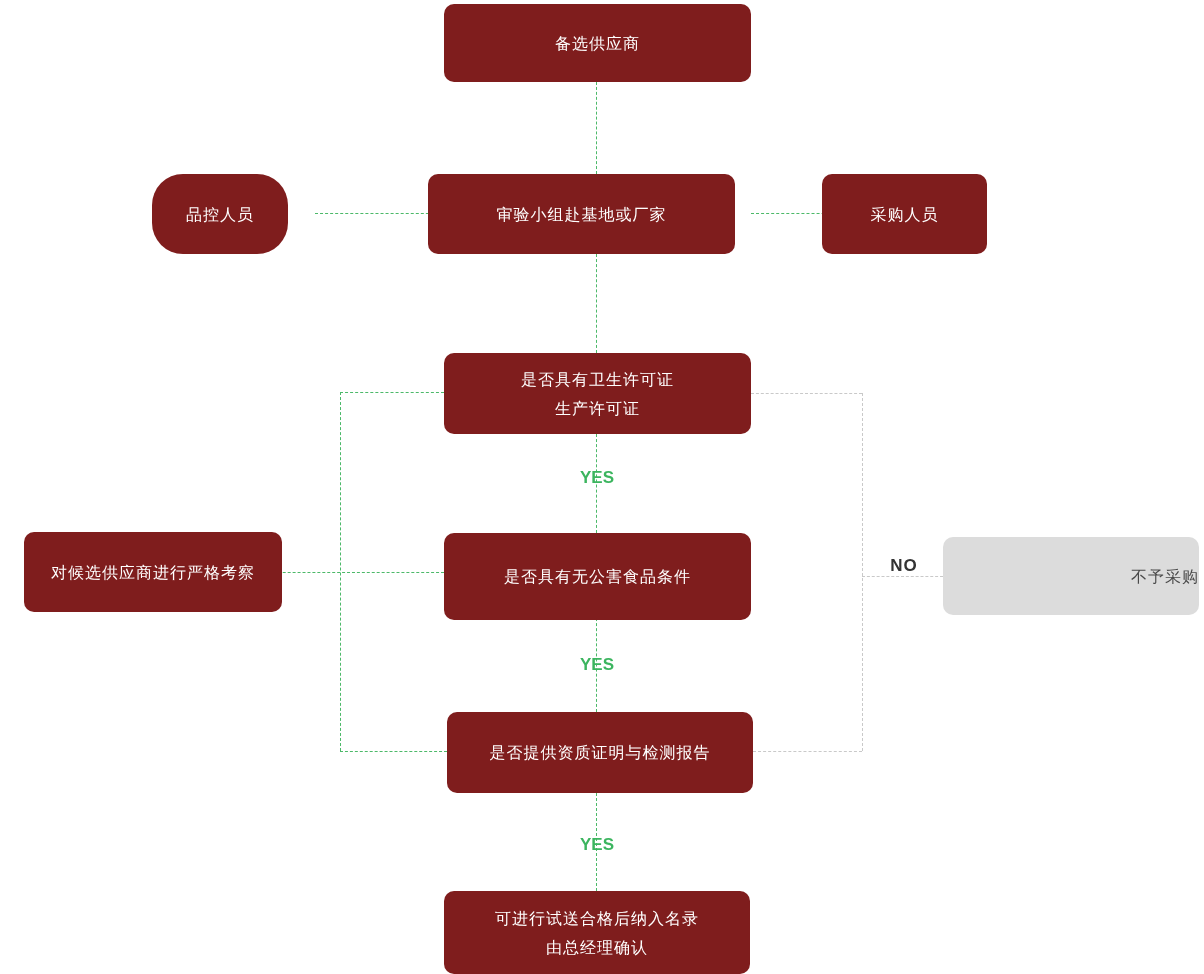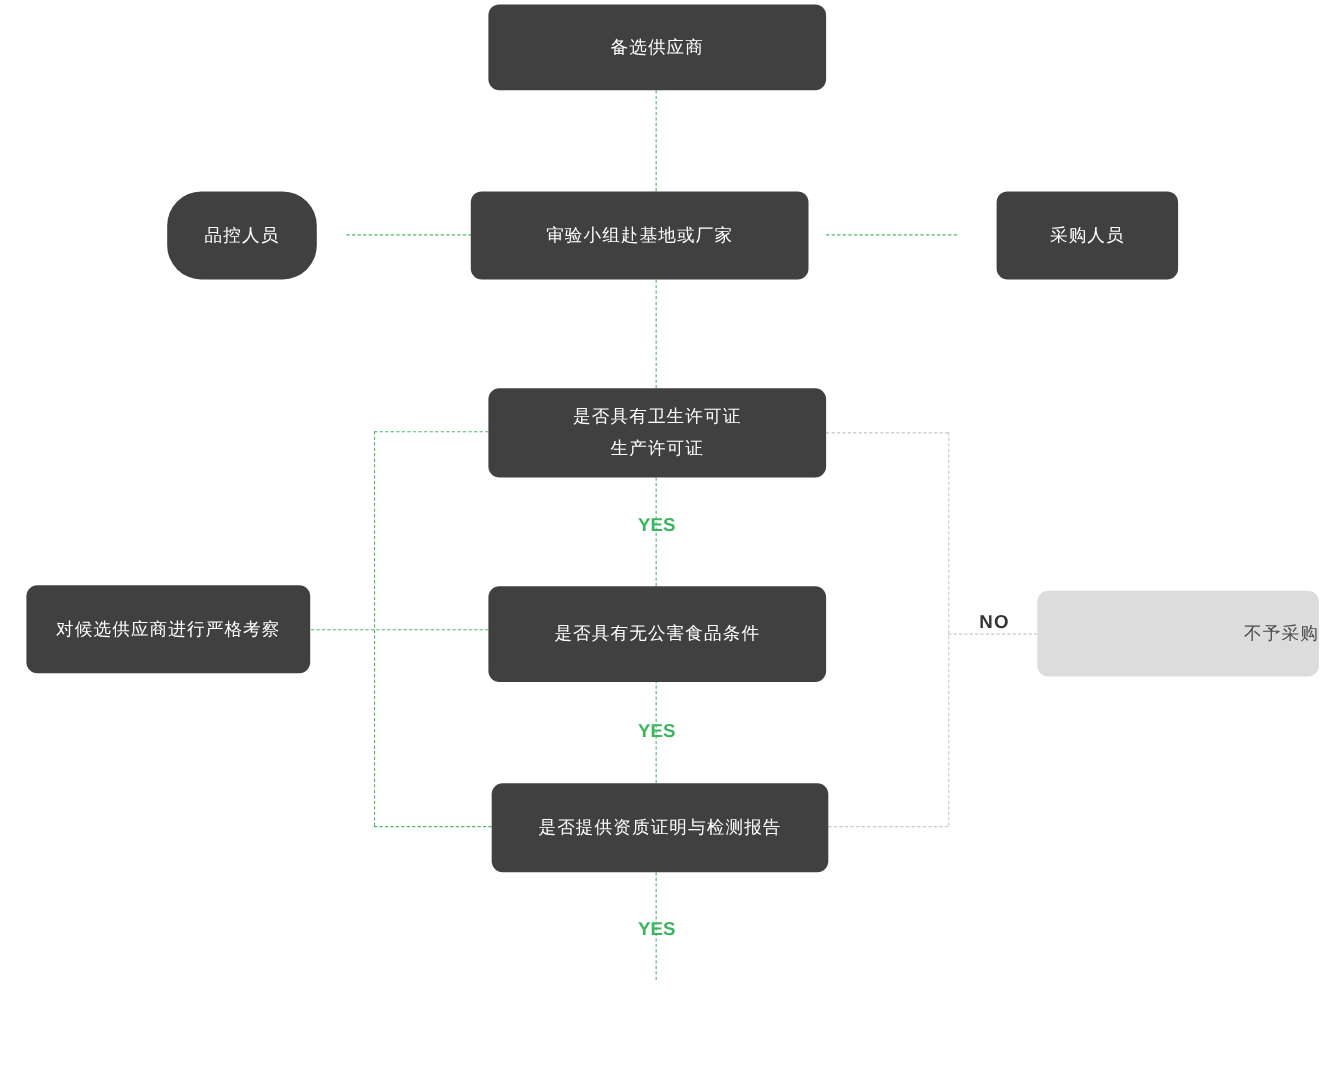--- a/index.html
+++ b/index.html
@@ -7,21 +7,21 @@
   body { font-family: "Liberation Sans", "DejaVu Sans", sans-serif; }
   #canvas {
     position: relative;
     width: 1204px;
     height: 974px;
     background: #ffffff;
     overflow: hidden;
   }
   .node {
     position: absolute;
-    background: #404040;
+    background: #7f1d1d;
     color: #ffffff;
     border-radius: 10px;
     display: flex;
     flex-direction: column;
     align-items: center;
     justify-content: center;
     font-size: 16px;
     letter-spacing: 1px;
     text-align: center;
     line-height: 29px;
@@ -84,21 +84,21 @@
   </div>
 
   <div class="node" style="left:152px; top:174px; width:136px; height:80px;border-radius:31px;">
     <div>品控人员</div>
   </div>
 
   <div class="node" style="left:428px; top:174px; width:307px; height:80px;">
     <div>审验小组赴基地或厂家</div>
   </div>
 
-  <div class="node" style="left:906px; top:174px; width:165px; height:80px;">
+  <div class="node" style="left:822px; top:174px; width:165px; height:80px;">
     <div>采购人员</div>
   </div>
 
   <div class="node" style="left:444px; top:353px; width:307px; height:81px;">
     <div>是否具有卫生许可证</div>
     <div>生产许可证</div>
   </div>
 
   <div class="node" style="left:0px; top:532px; width:258px; height:80px;margin-left:24px;">
     <div>对候选供应商进行严格考察</div>
@@ -109,14 +109,18 @@
   </div>
 
   <div class="node gray" style="left:943px; top:537px; width:256px; height:78px;align-items:flex-end;">
     <div>不予采购</div>
   </div>
 
   <div class="node" style="left:447px; top:712px; width:306px; height:81px;">
     <div>是否提供资质证明与检测报告</div>
   </div>
 
+  <div class="node" style="left:444px; top:891px; width:306px; height:83px;">
+    <div>可进行试送合格后纳入名录</div>
+    <div>由总经理确认</div>
+  </div>
 
 </div>
 
 </body></html>

